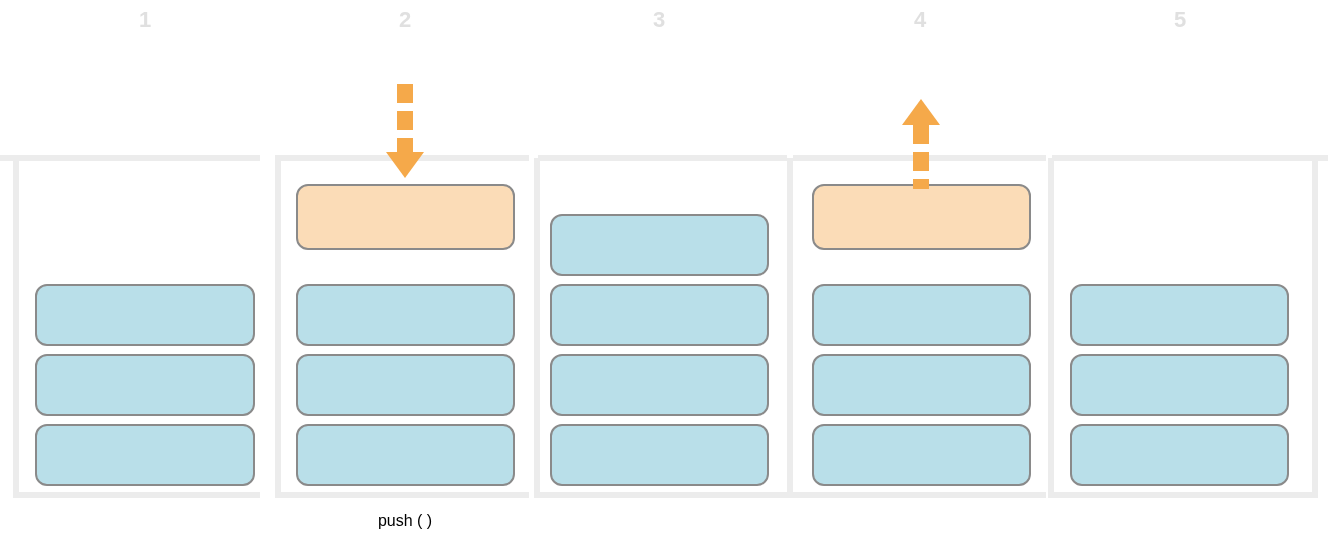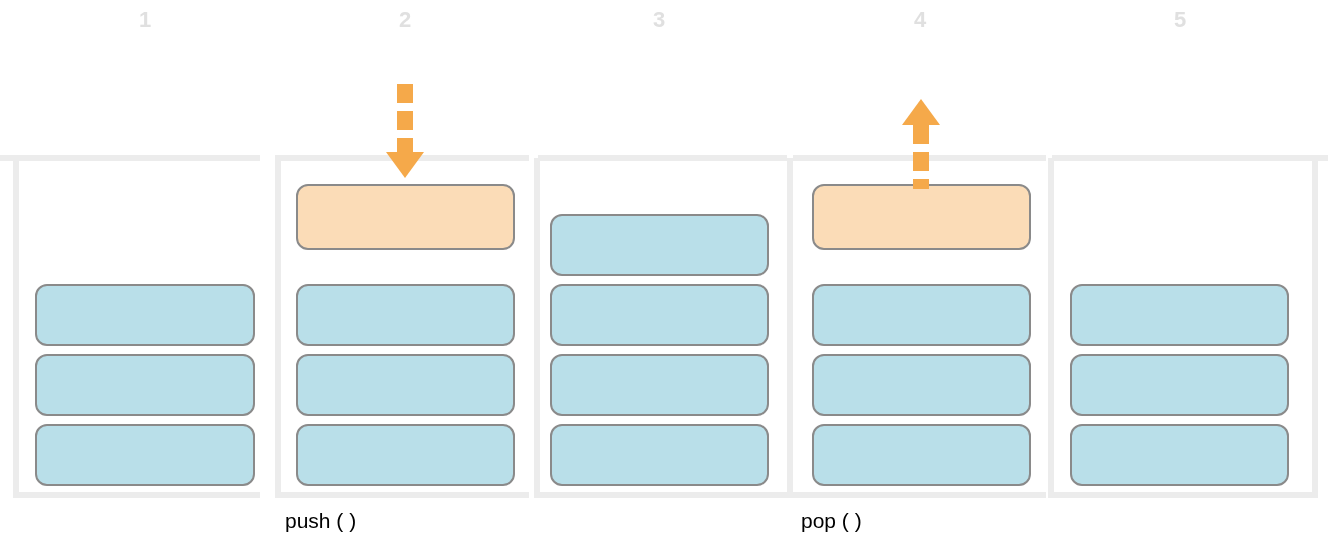--- a/index.html
+++ b/index.html
@@ -82,21 +82,22 @@
   .arrow.up .head {
     border-left: 19px solid transparent;
     border-right: 19px solid transparent;
     border-bottom: 26px solid #f5a94a;
   }
 
   
   .caption {
     position: absolute;
     width: 240px;
-    font-size: 21px;
+    text-align: center;
+    font-size: 16px;
     color: #000000;
     line-height: 26px;
     user-select: none;
   }
 </style>
 </head>
 <body>
 
 <div id="stage">
 
@@ -166,15 +167,14 @@
   </div>
 
   <div class="arrow up" style="left:913px; top:99px; width:16px; height:90px;">
     <div class="head" style="top:0px;"></div>
     <div class="dash" style="top:26px; height:19px;"></div>
     <div class="dash" style="top:53px; height:19px;"></div>
     <div class="dash" style="top:80px; height:10px;"></div>
   </div>
 
   <div class="caption" style="left:285px; top:508px;">push ( )</div>
-  <div class="caption" style="left:801px; top:508px;">pop ( )</div>
 
 </div>
 
 </body></html>

